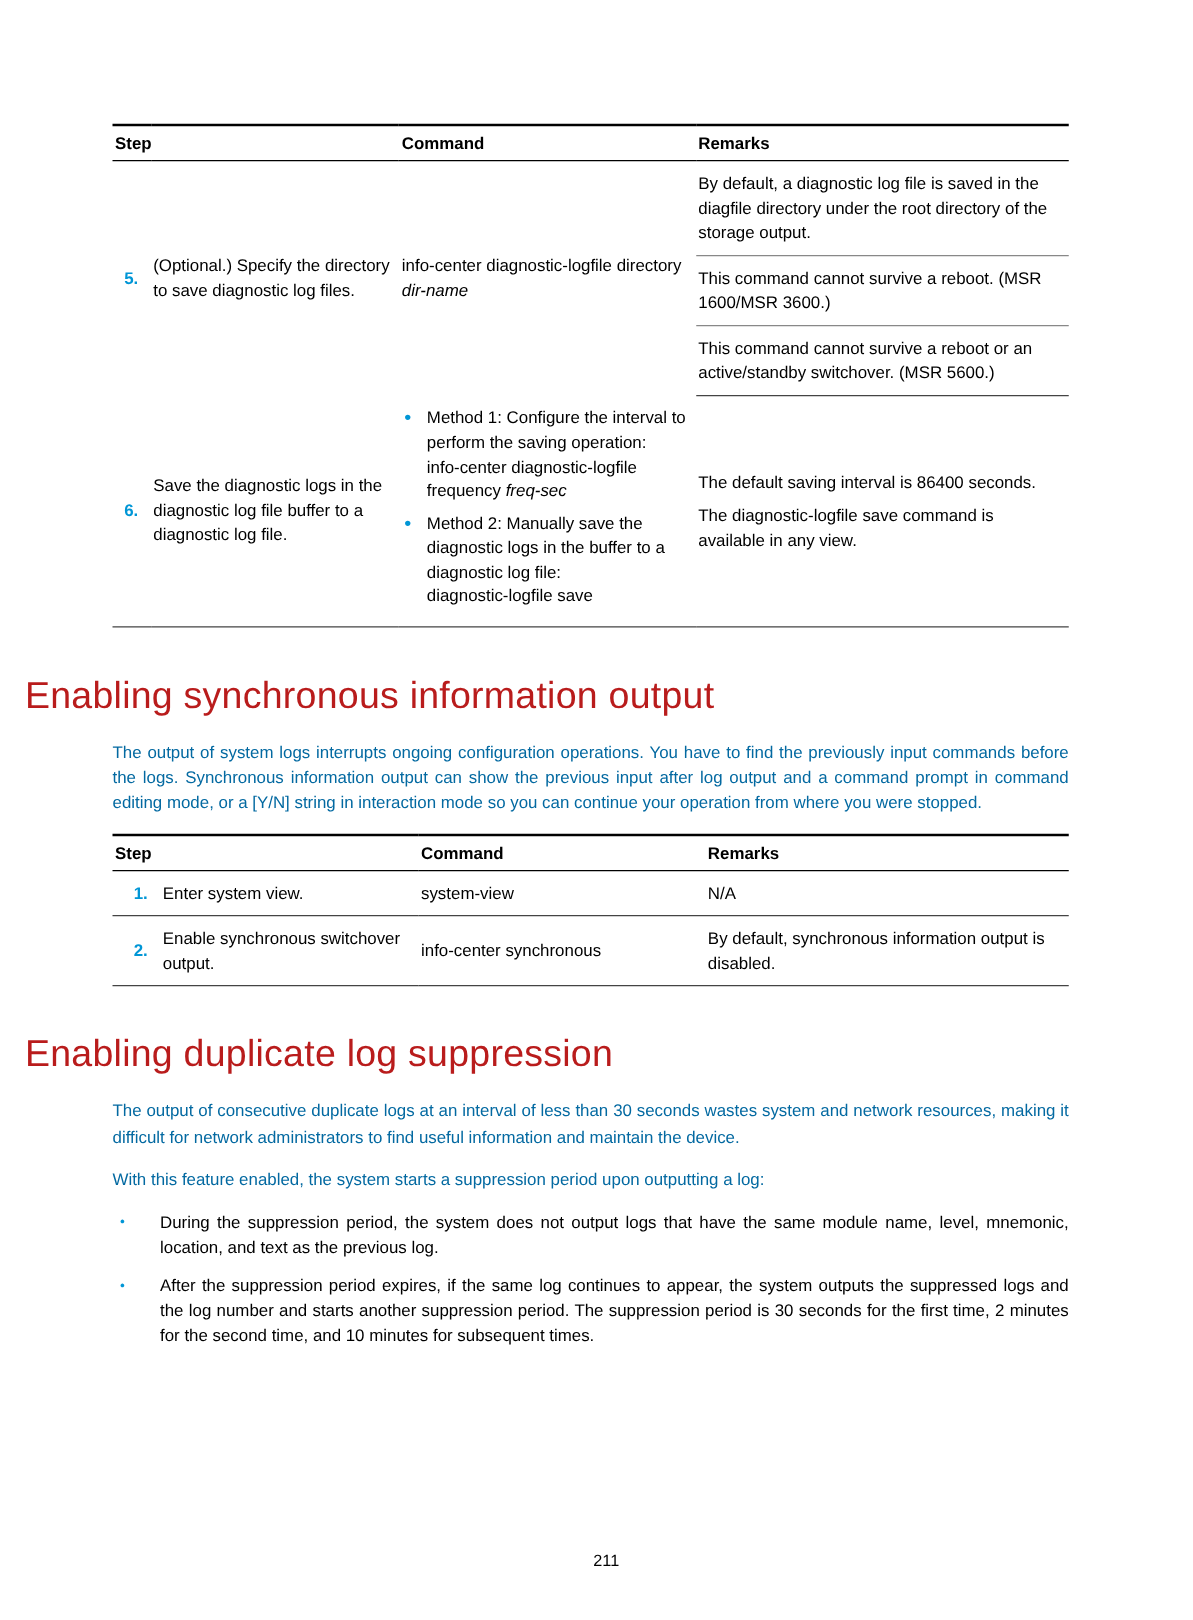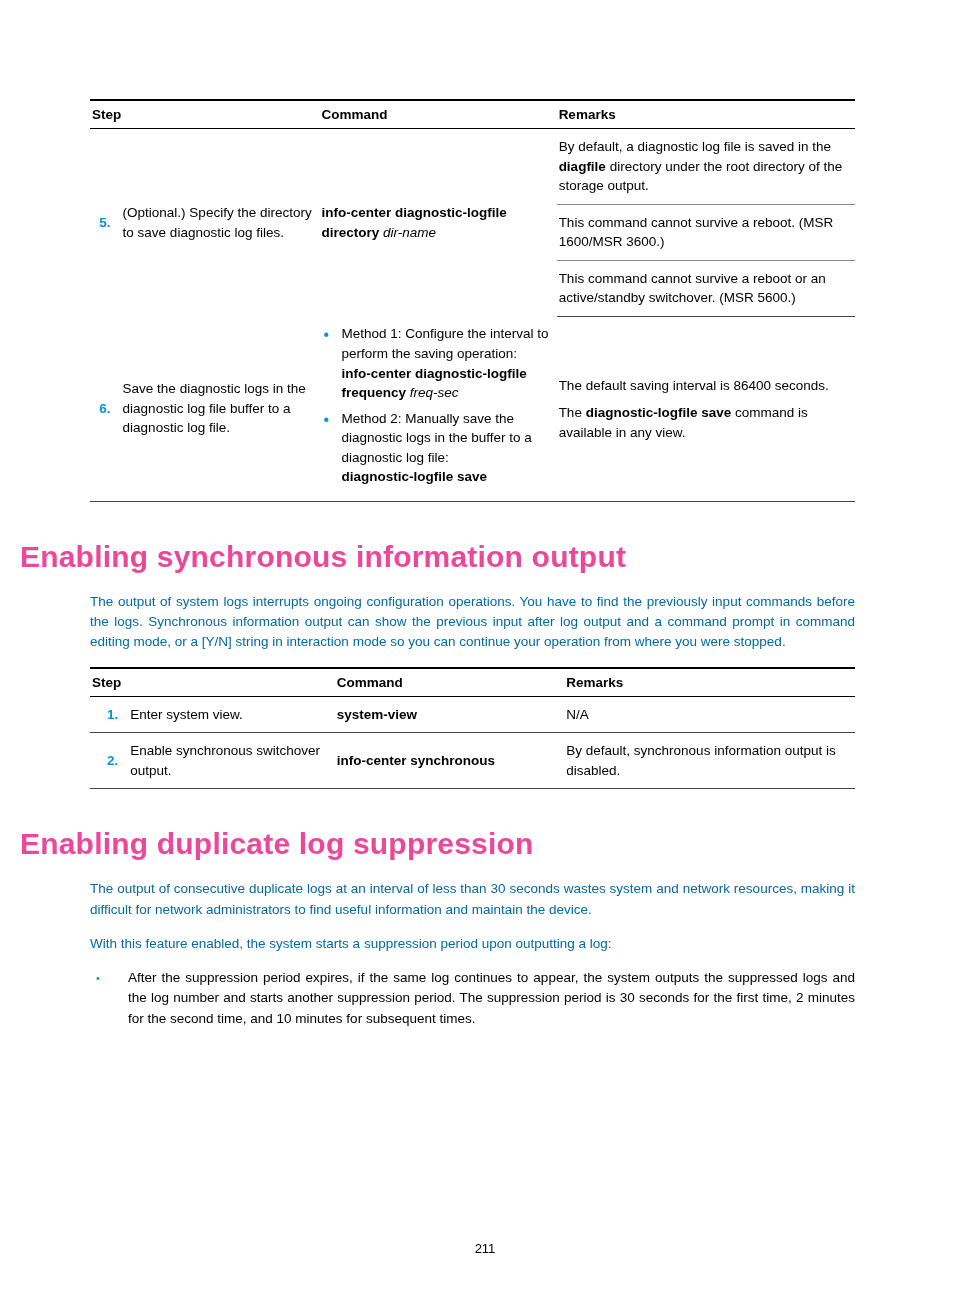--- a/index.html
+++ b/index.html
@@ -11,22 +11,22 @@
     background: #fff;
   }
   .page {
     width: 948px;
     min-height: 1296px;
     padding: 95px 93px 40px 90px;
     box-sizing: border-box;
     position: relative;
   }
   h1 {
-    color: #ec4899;
-    font-weight: 700;
+    color: #b91c1c;
+    font-weight: 400;
     font-size: 30px;
     margin: 38px 0 18px -70px;
     letter-spacing: 0.2px;
   }
   p {
     margin: 0 0 14px 0;
     line-height: 1.5;
     color: #0369a1;
   }
   p.justify {
@@ -66,21 +66,21 @@
     text-align: right;
     vertical-align: middle;
     padding-right: 10px;
   }
   .row-border-bottom td {
     border-bottom: 1px solid #444;
   }
   .remark-cell-border {
     border-bottom: 1px solid #888;
   }
-  .cmd-bold { font-weight: bold; }
+  .cmd-bold { font-weight: normal; }
   .cmd-ital { font-style: italic; }
   ul.cmd-list {
     list-style: none;
     padding: 0;
     margin: 0;
   }
   ul.cmd-list > li {
     position: relative;
     padding-left: 20px;
     margin-bottom: 6px;
@@ -223,17 +223,18 @@
         <td><span class="cmd-bold">info-center synchronous</span></td>
         <td>By default, synchronous information output is disabled.</td>
       </tr>
     </tbody>
   </table>
 
   <h1>Enabling duplicate log suppression</h1>
   <p class="justify">The output of consecutive duplicate logs at an interval of less than 30 seconds wastes system and network resources, making it difficult for network administrators to find useful information and maintain the device.</p>
   <p>With this feature enabled, the system starts a suppression period upon outputting a log:</p>
   <ul class="body-list">
+    <li>During the suppression period, the system does not output logs that have the same module name, level, mnemonic, location, and text as the previous log.</li>
     <li>After the suppression period expires, if the same log continues to appear, the system outputs the suppressed logs and the log number and starts another suppression period. The suppression period is 30 seconds for the first time, 2 minutes for the second time, and 10 minutes for subsequent times.</li>
   </ul>
 
   <div class="page-number">211</div>
 </div>
 
 </body></html>

